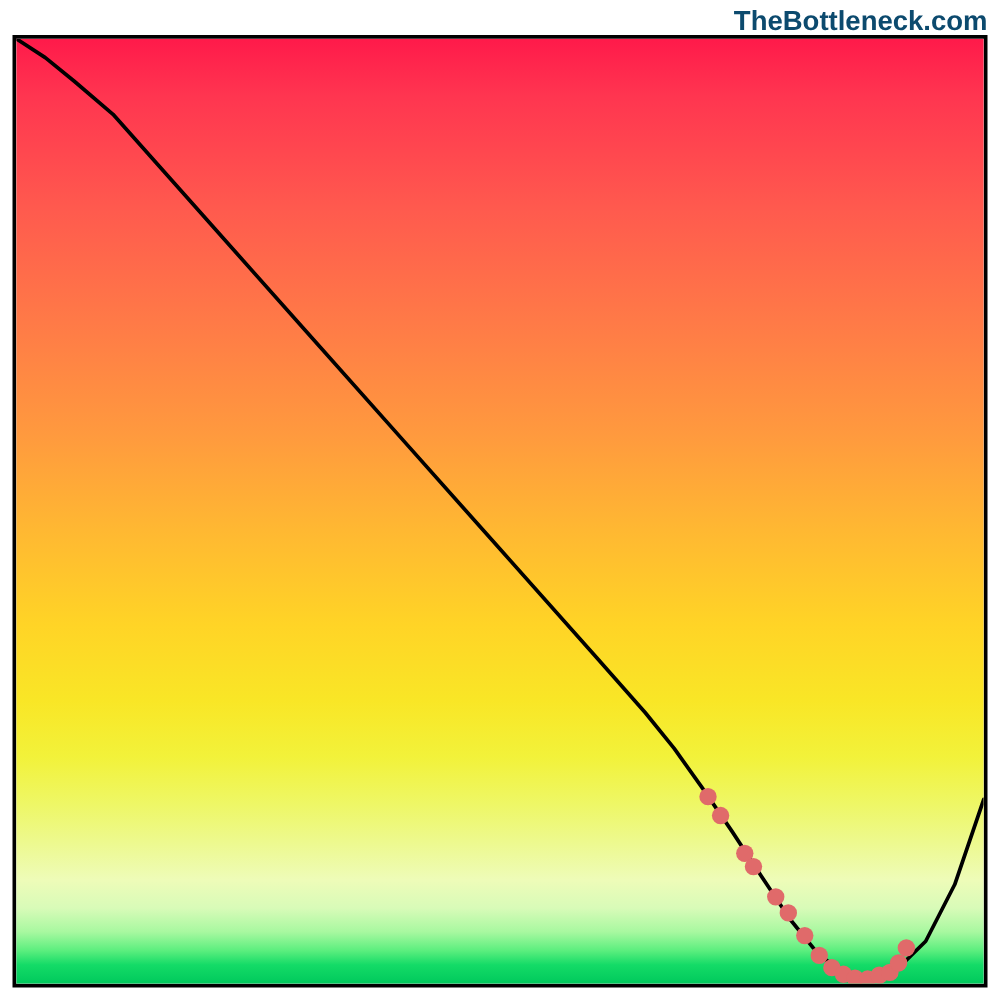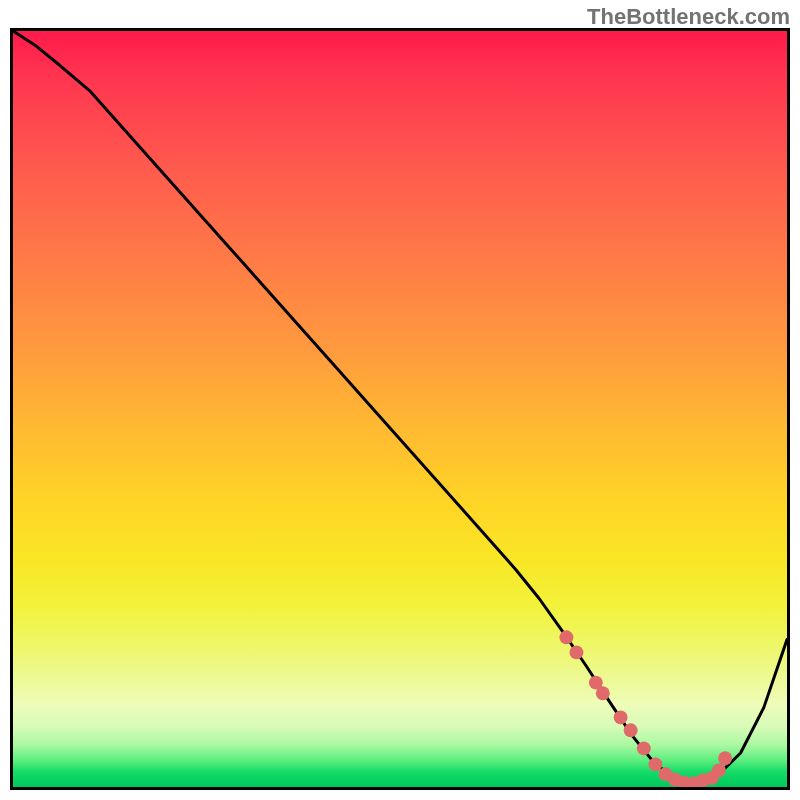--- a/index.html
+++ b/index.html
@@ -9,21 +9,21 @@
     width: 800px;
     height: 800px;
   }
   .watermark {
     position: absolute;
     top: 4px;
     right: 10px;
     font-family: Arial, Helvetica, sans-serif;
     font-size: 22px;
     font-weight: bold;
-    color: #737373;
+    color: #0c4a6e;
     z-index: 10;
   }
   .plot-frame {
     position: absolute;
     left: 10px;
     top: 28px;
     width: 780px;
     height: 762px;
     border: 3px solid #000;
     overflow: hidden;

